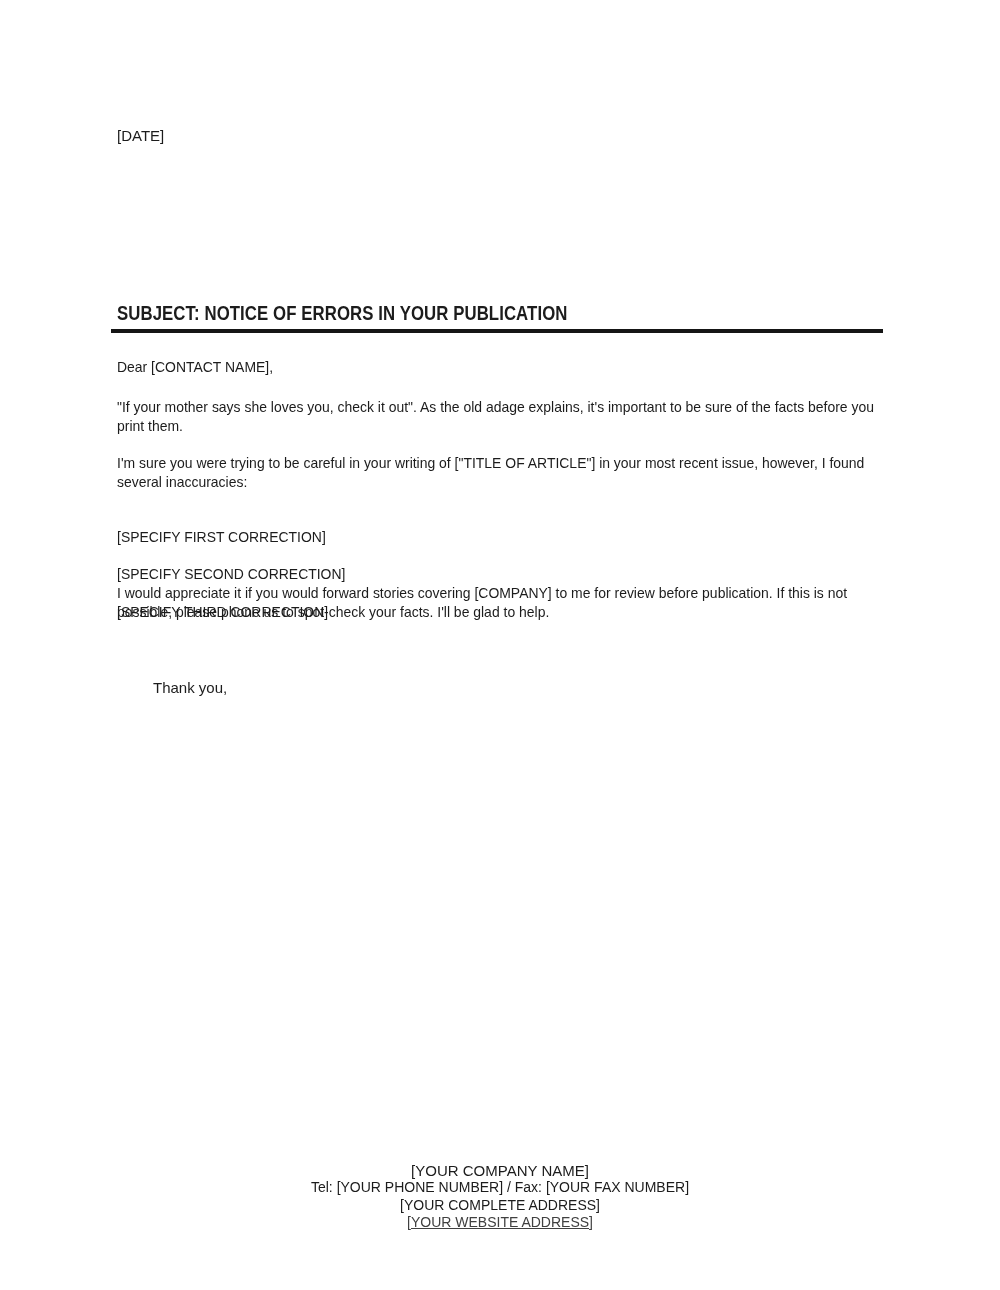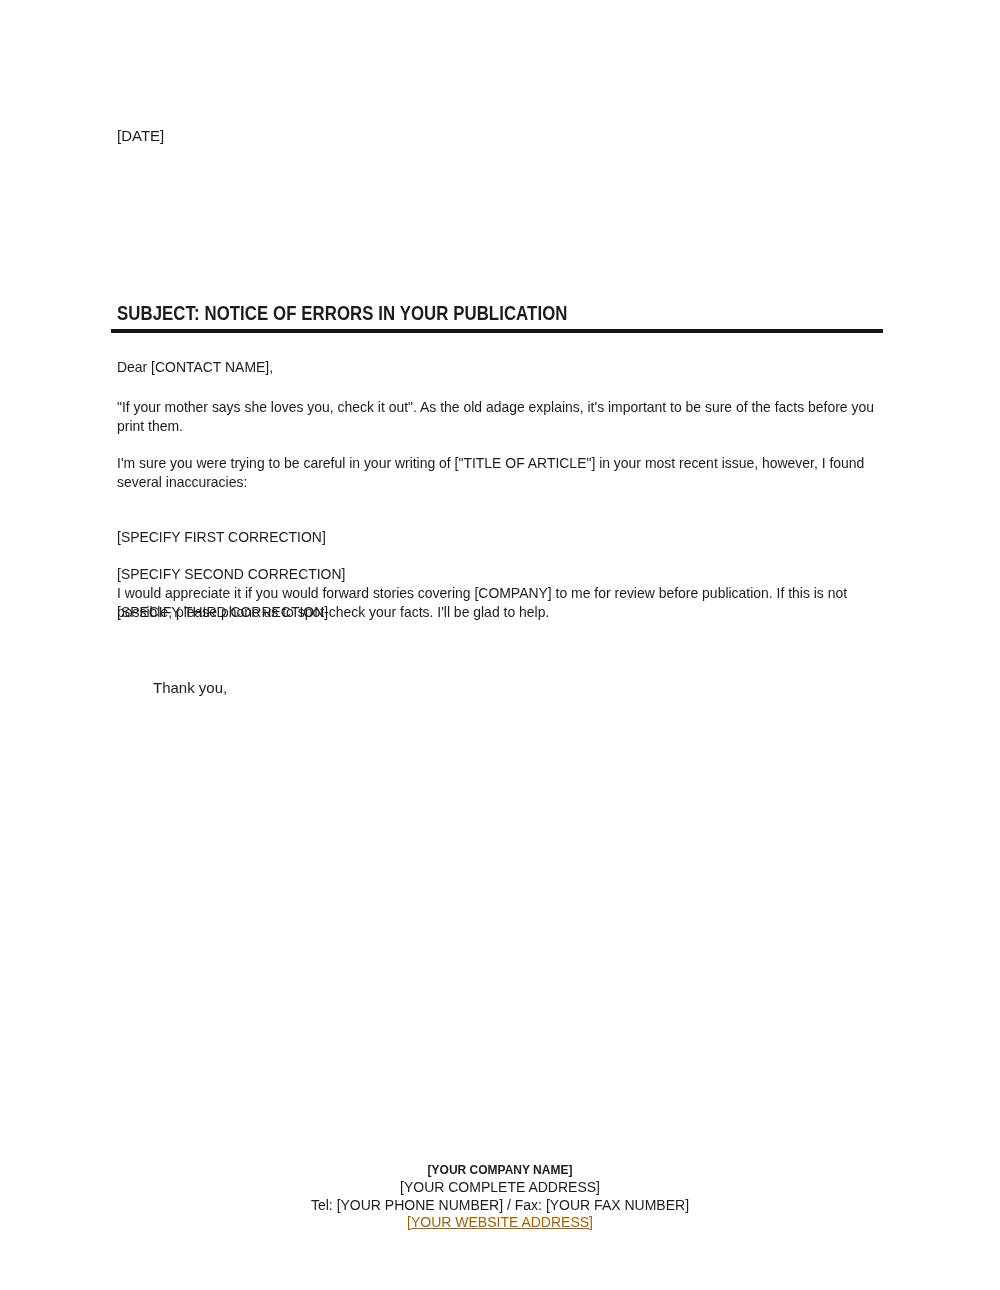--- a/index.html
+++ b/index.html
@@ -43,25 +43,25 @@
     background: #151515;
   }
   .footer {
     left: 0;
     width: 1000px;
     text-align: center;
     font-size: 14px;
     line-height: 17.3px;
   }
   .footer .company {
-    font-size: 12px;
-    font-weight: bold;
+    font-size: 15px;
+    font-weight: normal;
   }
   .footer a {
-    color: #a16207;
+    color: #404040;
   }
 </style>
 </head>
 <body>
 
 <div class="page">
 
   <div class="abs txt" style="left:117px; top:115px;margin-top:11px;">[DATE]</div>
 
 
@@ -81,20 +81,20 @@
     <div>[SPECIFY THIRD CORRECTION]</div>
   </div>
 
   <div class="abs txt narrow" style="left:117px; top:584px;">I would appreciate it if you would forward stories covering [COMPANY] to me for review before publication. If this is not possible, please phone us to spot-check your facts. I'll be glad to help.</div>
 
   <div class="abs txt" style="left:117px; top:678px;margin-left:36px;">Thank you,</div>
 
 
   <div class="abs footer" style="top:1162px;">
     <div class="company">[YOUR COMPANY NAME]</div>
+    <div>Tel: [YOUR PHONE NUMBER] / Fax: [YOUR FAX NUMBER]</div>
     <div>[YOUR COMPLETE ADDRESS]</div>
-    <div>Tel: [YOUR PHONE NUMBER] / Fax: [YOUR FAX NUMBER]</div>
     <div>
       <a href="#">[YOUR WEBSITE ADDRESS]</a>
     </div>
   </div>
 
 </div>
 
 </body></html>

